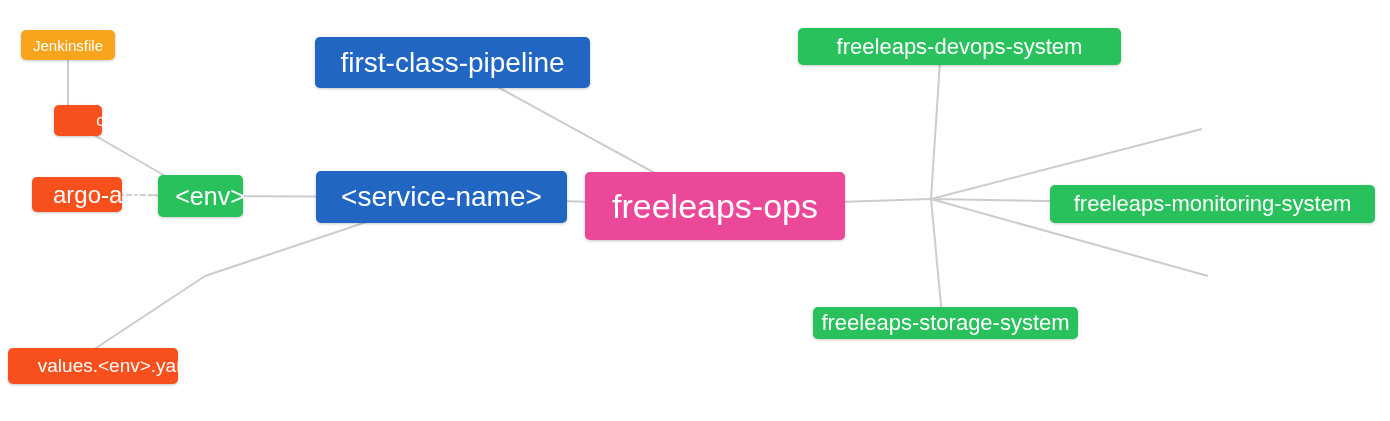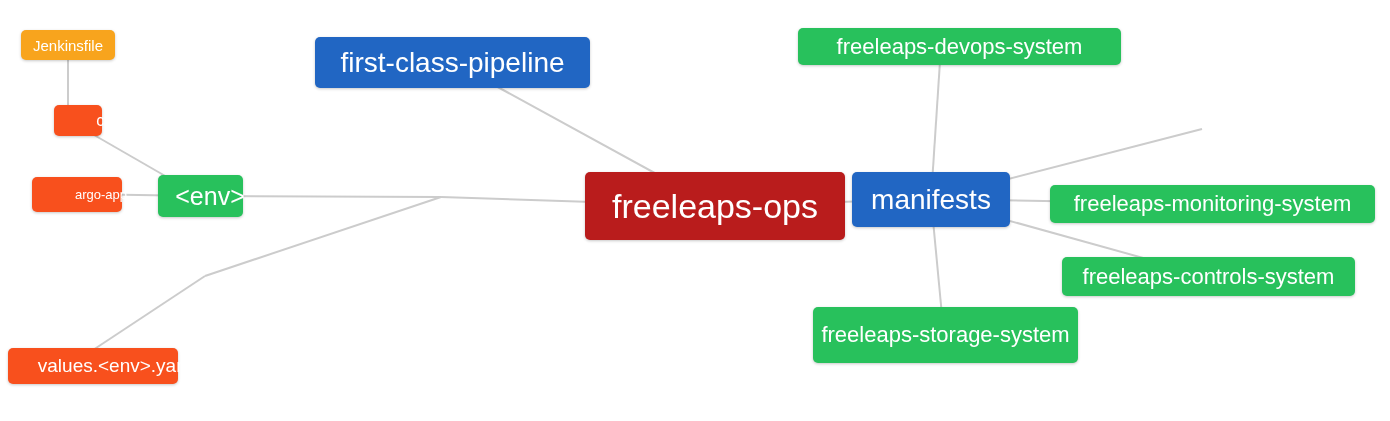--- a/index.html
+++ b/index.html
@@ -36,21 +36,21 @@
     color: #ffffff;
     white-space: nowrap;
     box-shadow: 0 1px 3px rgba(0,0,0,0.22);
     cursor: pointer;
   }
   .node .lbl { display: inline-block; }
   .c-blue   { background: #2166C3; text-align: center; }
   .c-green  { background: #28C15C; }
   .c-red    { background: #F8501D; padding-left: 48px; }
   .c-orange { background: #F8A41D; }
-  .c-dark   { background: #b91c1c; align-items: center; }
+  .c-dark   { background: #ec4899; align-items: center; }
 </style>
 </head>
 <body>
 
 <div class="canvas">
 
   <svg class="edges" viewBox="0 0 1390 421" xmlns="http://www.w3.org/2000/svg">
     <line x1="68" y1="42" x2="68" y2="120"></line>
     <line x1="68" y1="120" x2="200" y2="196"></line>
     <line x1="77" y1="194" x2="200" y2="196"></line>
@@ -68,56 +68,53 @@
   </svg>
 
   <div class="node c-orange" style="left:21px;  top:30px;  width:94px;  height:30px; font-size:15px;">
     <span class="lbl">Jenkinsfile</span>
   </div>
 
   <div class="node c-red" style="left:54px;  top:105px; width:29px;  height:31px; font-size:16px;">
     <span class="lbl">ci</span>
   </div>
 
-  <div class="node c-red" style="left:32px;  top:177px; width:90px;  height:35px; font-size:13px;">
+  <div class="node c-red" style="left:32px;  top:177px; width:90px;  height:35px; font-size:24px;">
     <span class="lbl">argo-app</span>
   </div>
 
   <div class="node c-green" style="left:158px; top:175px; width:85px;  height:42px; font-size:25px;padding-left:19px;">
     <span class="lbl">&lt;env&gt;</span>
   </div>
 
 
   <div class="node c-red" style="left:8px;   top:332px; width:170px; height:36px; font-size:19px;margin-top:16px;">
     <span class="lbl">values.&lt;env&gt;.yaml</span>
   </div>
 
   <div class="node c-blue" style="left:315px; top:37px;  width:275px; height:51px; font-size:28px;">
     <span class="lbl">first-class-pipeline</span>
   </div>
 
+  <div class="node c-blue" style="left:316px; top:171px; width:251px; height:52px; font-size:28px;">
+    <span class="lbl">&lt;service-name&gt;</span>
+  </div>
 
   <div class="node c-dark" style="left:585px; top:172px; width:260px; height:68px; font-size:34px;">
     <span class="lbl">freeleaps-ops</span>
   </div>
 
-  <div class="node c-blue" style="left:852px; top:172px; width:158px; height:55px; font-size:28px;">
-    <span class="lbl">manifests</span>
-  </div>
 
   <div class="node c-green" style="left:798px; top:28px;  width:323px; height:37px; font-size:22px;">
     <span class="lbl">freeleaps-devops-system</span>
   </div>
 
 
   <div class="node c-green" style="left:1050px; top:185px; width:325px; height:38px; font-size:22px;">
     <span class="lbl">freeleaps-monitoring-system</span>
   </div>
 
-  <div class="node c-green" style="left:1062px; top:257px; width:293px; height:39px; font-size:22px;">
-    <span class="lbl">freeleaps-controls-system</span>
-  </div>
 
-  <div class="node c-green" style="left:813px; top:307px; width:265px; height:56px; font-size:22px;">
+  <div class="node c-green" style="left:813px; top:307px; width:265px; height:32px; font-size:22px;">
     <span class="lbl">freeleaps-storage-system</span>
   </div>
 
 </div>
 
 </body></html>

